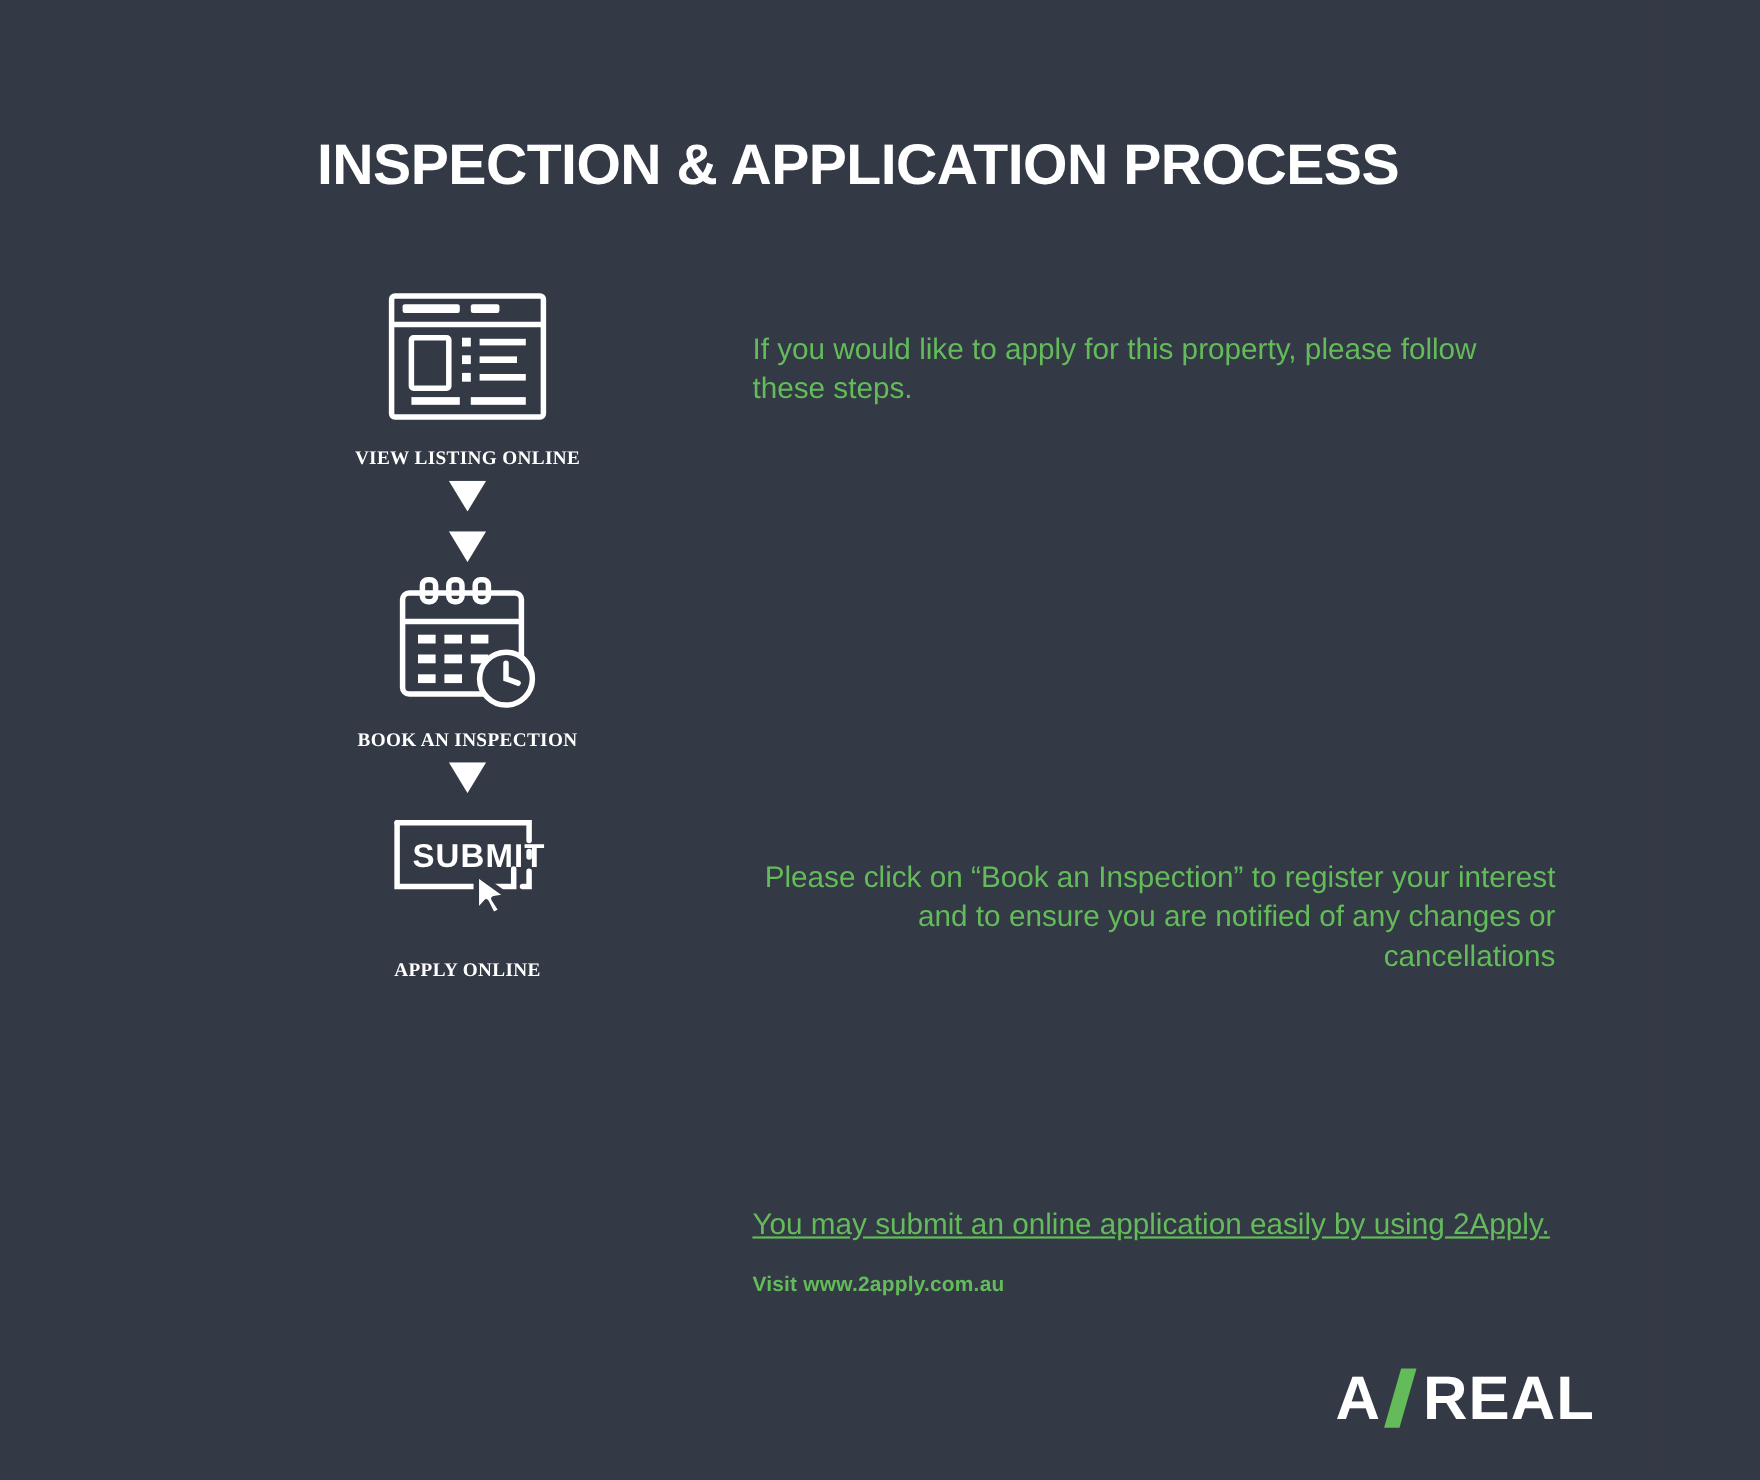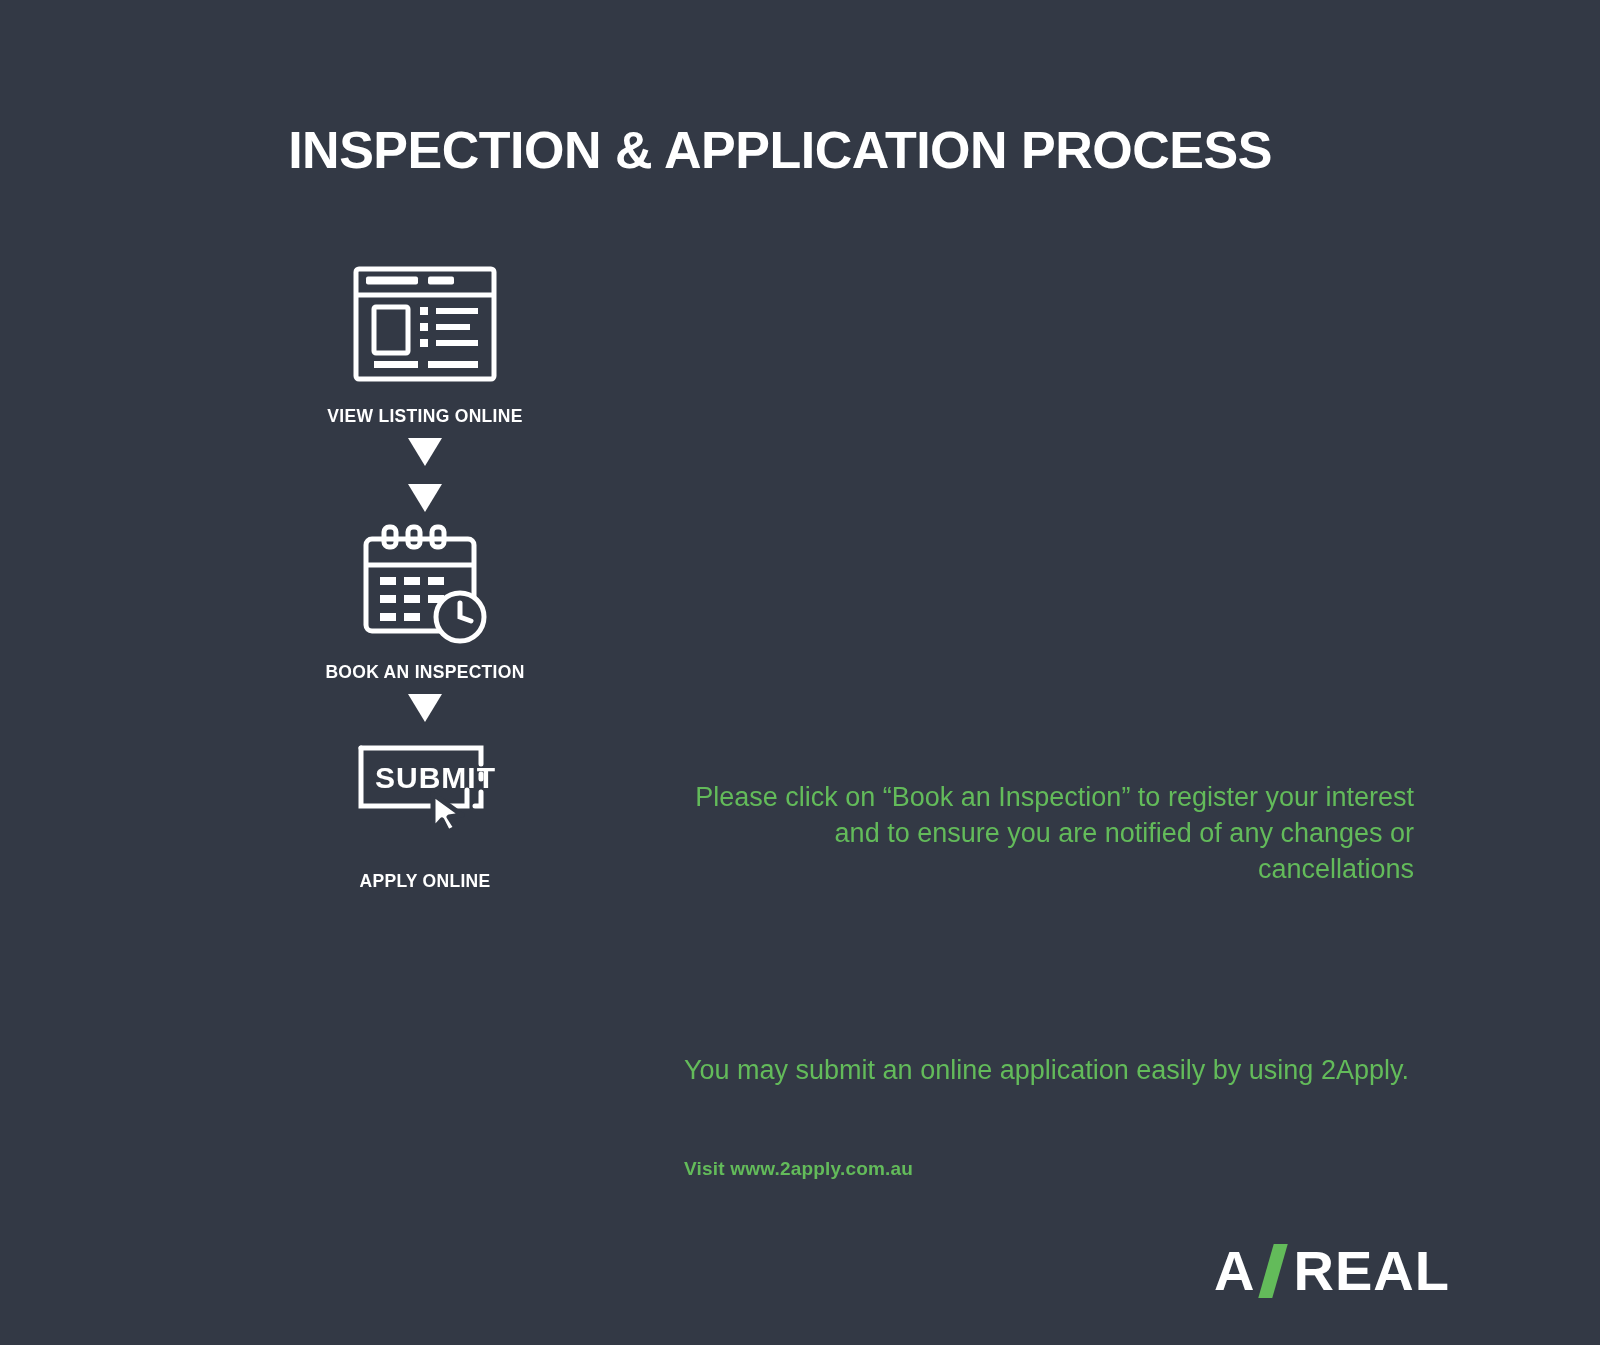--- a/index.html
+++ b/index.html
@@ -49,20 +49,21 @@
     align-items: flex-start;
     justify-content: center;
   }
   .step-label {
     color: #ffffff;
     font-size: 17.5px;
     font-weight: bold;
     letter-spacing: 0.3px;
     line-height: 1.35;
     margin-top: 10px;
+    font-family: Liberation Serif, serif;
   }
   .arrow {
     width: 270px;
     text-align: center;
     height: 46px;
     line-height: 46px;
   }
   .arrow svg { display: inline-block; vertical-align: middle; }
 
   
@@ -70,21 +71,21 @@
     position: absolute;
     left: 684px;
     width: 730px;
     color: #63bb5a;
     font-size: 27px;
     line-height: 1.33;
   }
   .copy.c1 { top: 300px; }
   .copy.c2 { top: 525px; }
   .copy.c3 { top: 780px; text-align: right; }
-  .copy.c4 { top: 1053px; }
+  .copy.c4 { top: 1096px; text-decoration: underline; }
   .visit {
     position: absolute;
     left: 684px;
     top: 1158px;
     color: #63bb5a;
     font-size: 19px;
     font-weight: bold;
     letter-spacing: 0.2px;
   }
 
@@ -192,20 +193,21 @@
           <path d="M132 62 L132 76 L126 76" stroke-linecap="round"></path>
           <text x="26" y="58" font-family="Liberation Sans, sans-serif" font-size="30" font-weight="bold" fill="#ffffff" stroke="none" letter-spacing="1">SUBMIT</text>
           <polygon points="84,64 84,100 93,90 99,102 107,98 100,87 113,85" fill="#ffffff" stroke="#333945" stroke-width="5" stroke-linejoin="round"></polygon>
         </svg>
       </div>
       <div class="step-label">APPLY ONLINE</div>
     </div>
 
   </div>
 
+  <div class="copy c1">If you would like to apply for this property, please follow these steps.</div>
   <div class="copy c3">Please click on “Book an Inspection” to register your interest and to ensure you are notified of any changes or cancellations</div>
   <div class="copy c4">You may submit an online application easily by using 2Apply.</div>
   <div class="visit">Visit www.2apply.com.au</div>
 
   <div class="logo">
     <span class="logo-a">A</span>
     <span class="slash"></span>
     <span class="logo-real">REAL</span>
   </div>
 

